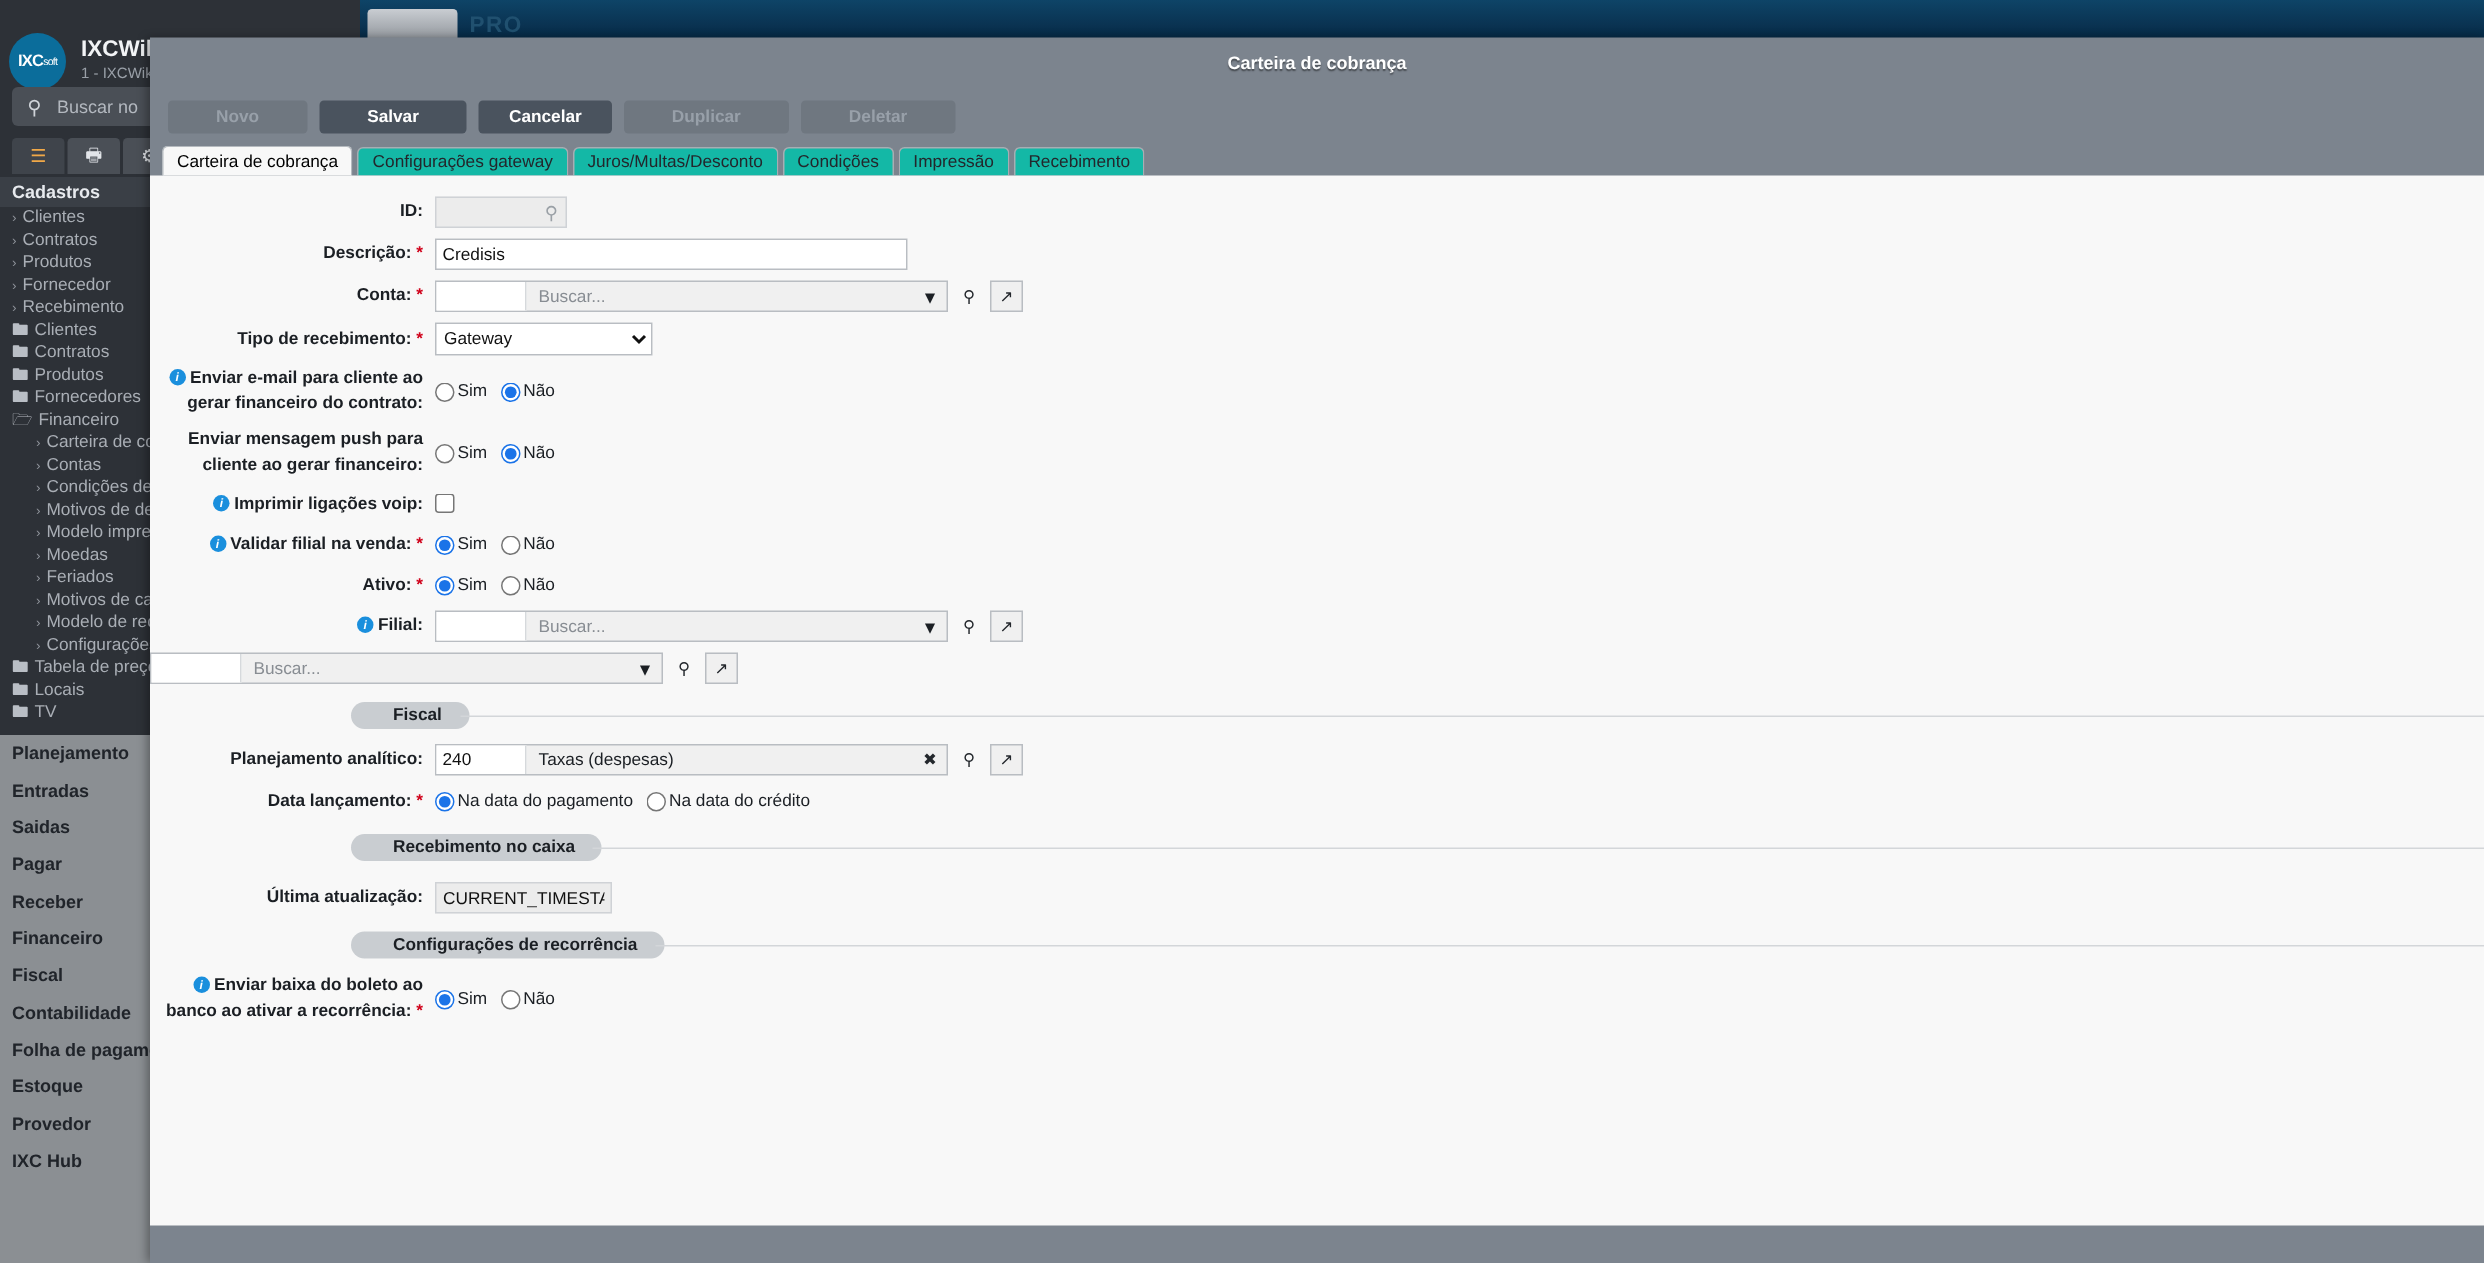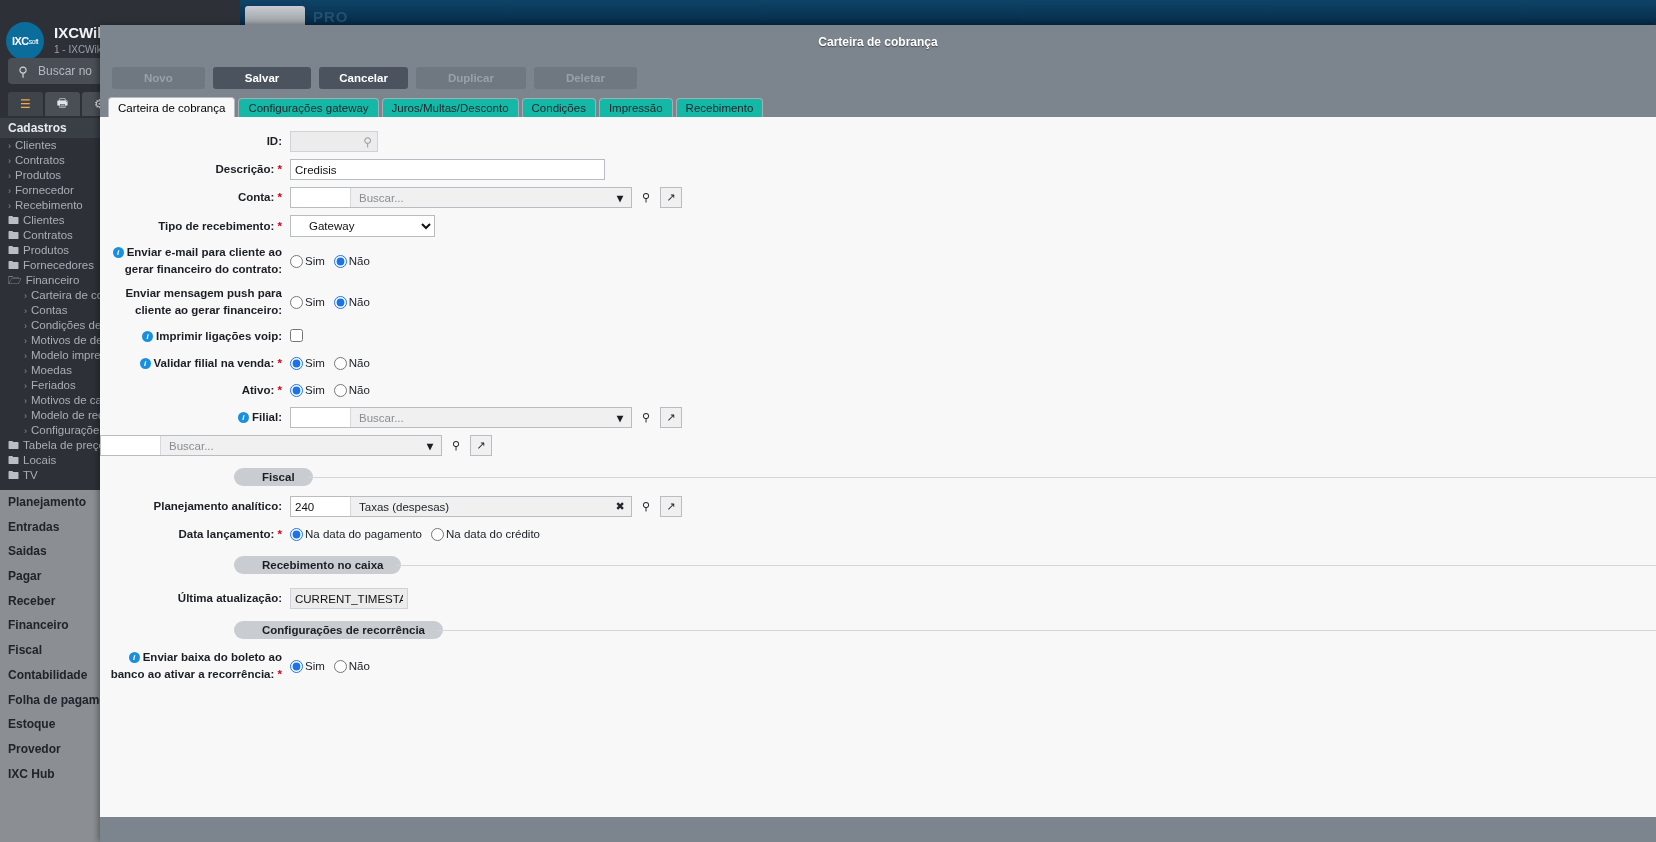--- a/index.html
+++ b/index.html
@@ -240,21 +240,21 @@
     cursor: pointer; font-size: 11px; color: #23272c;
     vertical-align: top;
   }
   .sqbtn.noborder { border: none; background: transparent; }
 
   .sel {
     height: 22px; width: 145px;
     border: 1px solid #b9bdc2; background: #ffffff;
     font-size: 11.5px; color: #111;
     font-family: "Liberation Sans", sans-serif;
-    padding: 0 14px;
+    padding: 0 1px;
   }
 
   .radios { display: flex; align-items: center; gap: 4px; height: 17px; }
   .radios label {
     display: inline-flex; align-items: center; gap: 1px;
     font-size: 11.5px; color: #1b1f24; cursor: pointer; margin-right: 5px;
   }
   .radios input[type=radio] { margin: 0 1px 0 0; width: 13px; height: 13px; cursor: pointer; accent-color: #1a73e8; }
   input[type=checkbox] { width: 13px; height: 13px; margin: 2px 0 0 0; cursor: pointer; }
 

